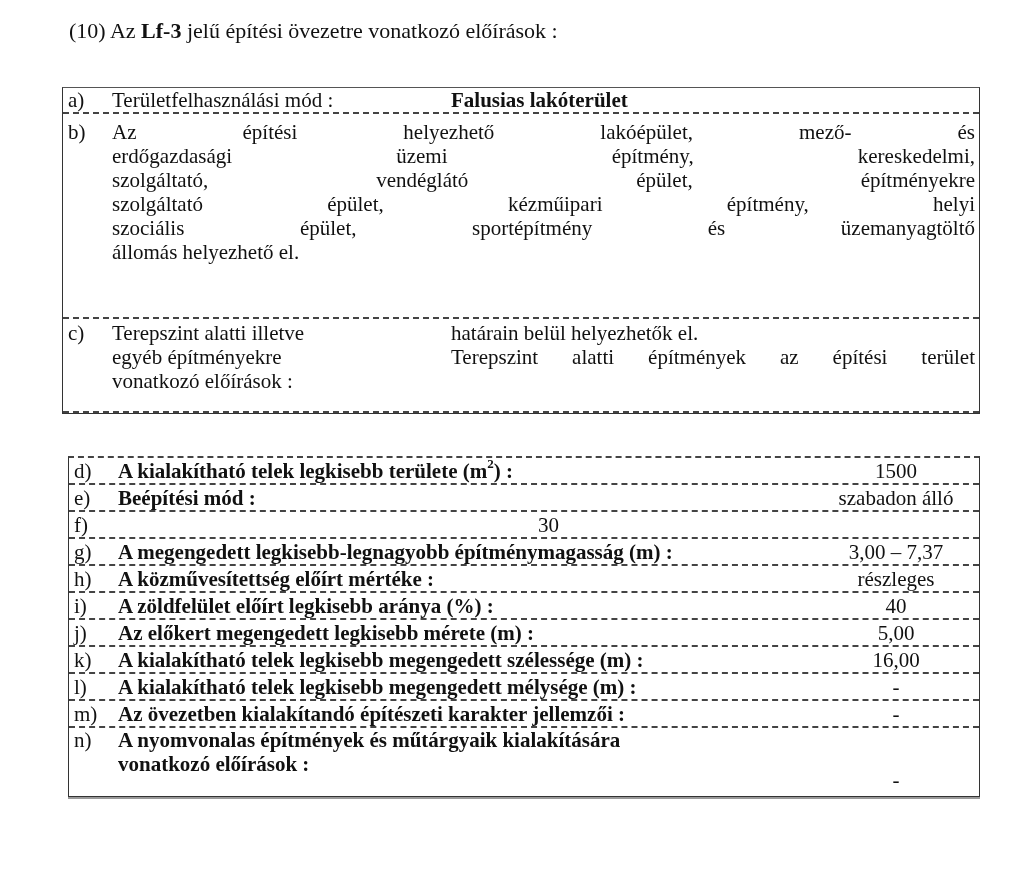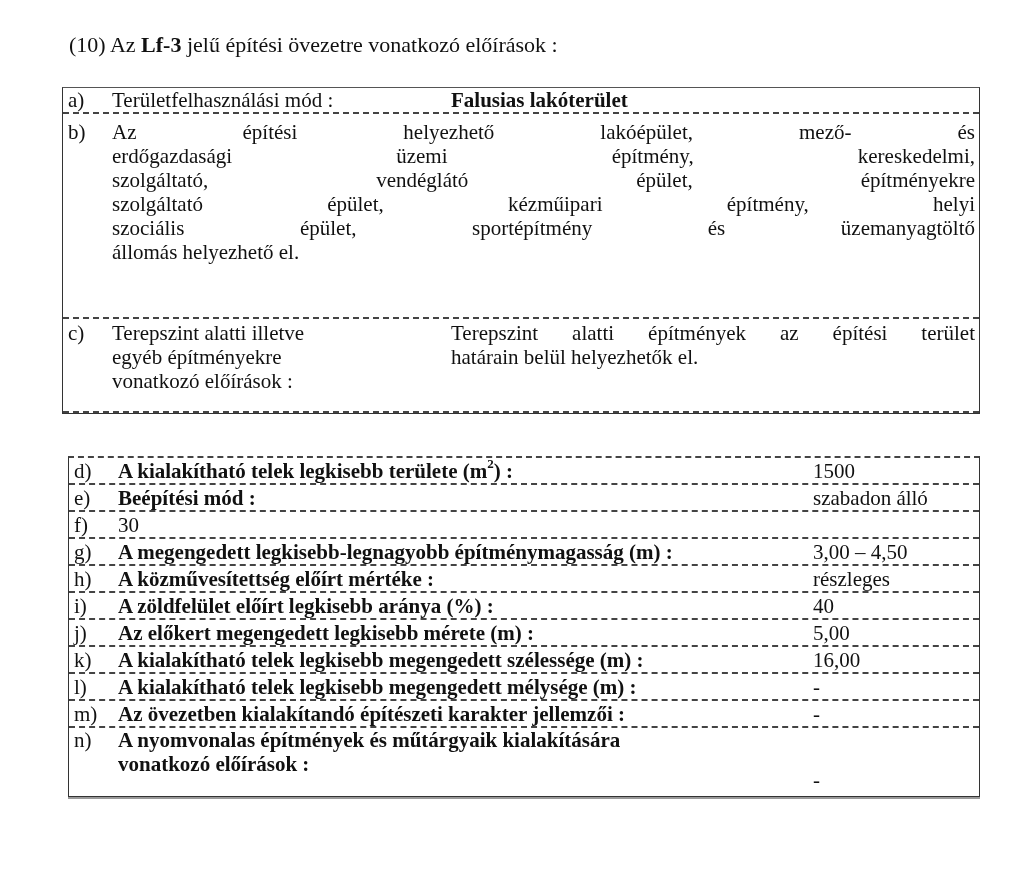--- a/index.html
+++ b/index.html
@@ -13,21 +13,21 @@
       position: relative;
       overflow: hidden;
       font-family: "Liberation Serif", "DejaVu Serif", serif;
       color: #111;
       font-size: 21px;
       line-height: 24px;
     }
     .heading {
       position: absolute;
       left: 69px;
-      top: 32px;
+      top: 18px;
       font-size: 22px;
       line-height: 26px;
       white-space: nowrap;
     }
     .heading b { font-weight: bold; }
 
     
     .t1 {
       position: absolute;
       left: 62px;
@@ -92,20 +92,21 @@
       flex: none;
     }
     .t2 .label {
       width: 695px;
       flex: none;
       white-space: pre-line;
       font-weight: bold;
     }
     .t2 .value {
       flex: 1;
+      text-align: center;
     }
     .t2 .row:last-child .value {
       align-self: flex-end;
       padding-bottom: 4px;
     }
     sup { font-size: 13px; line-height: 0; position: relative; top: -2px; }
   </style>
 </head>
 <body>
 
@@ -131,22 +132,22 @@
       <span class="line">szociális épület, sportépítmény és üzemanyagtöltő</span>
       <span class="line last">állomás helyezhető el.</span>
     </div>
   </div>
   <div class="row r-c">
     <div class="letter">c)</div>
     <div class="label">Terepszint alatti illetve
 egyéb építményekre
 vonatkozó előírások :</div>
     <div class="value">
+      <span class="line last">határain belül helyezhetők el.</span>
       <span class="line">Terepszint alatti építmények az építési terület</span>
-      <span class="line last">határain belül helyezhetők el.</span>
     </div>
   </div>
 </div>
 
 <div class="t2">
   <div class="row">
     <div class="letter">d)</div>
     <div class="label"><span>A kialakítható telek legkisebb területe (m</span><sup>2</sup><span>) :</span></div>
     <div class="value">1500</div>
   </div>
@@ -155,21 +156,21 @@
     <div class="label">Beépítési mód :</div>
     <div class="value">szabadon álló</div>
   </div>
   <div class="row">
     <div class="letter">f)</div>
     <div class="value">30</div>
   </div>
   <div class="row">
     <div class="letter">g)</div>
     <div class="label">A megengedett legkisebb-legnagyobb építménymagasság (m) :</div>
-    <div class="value">3,00 – 4,50</div>
+    <div class="value">3,00 – 7,37</div>
   </div>
   <div class="row">
     <div class="letter">h)</div>
     <div class="label">A közművesítettség előírt mértéke :</div>
     <div class="value">részleges</div>
   </div>
   <div class="row">
     <div class="letter">i)</div>
     <div class="label">A zöldfelület előírt legkisebb aránya (%) :</div>
     <div class="value">40</div>

